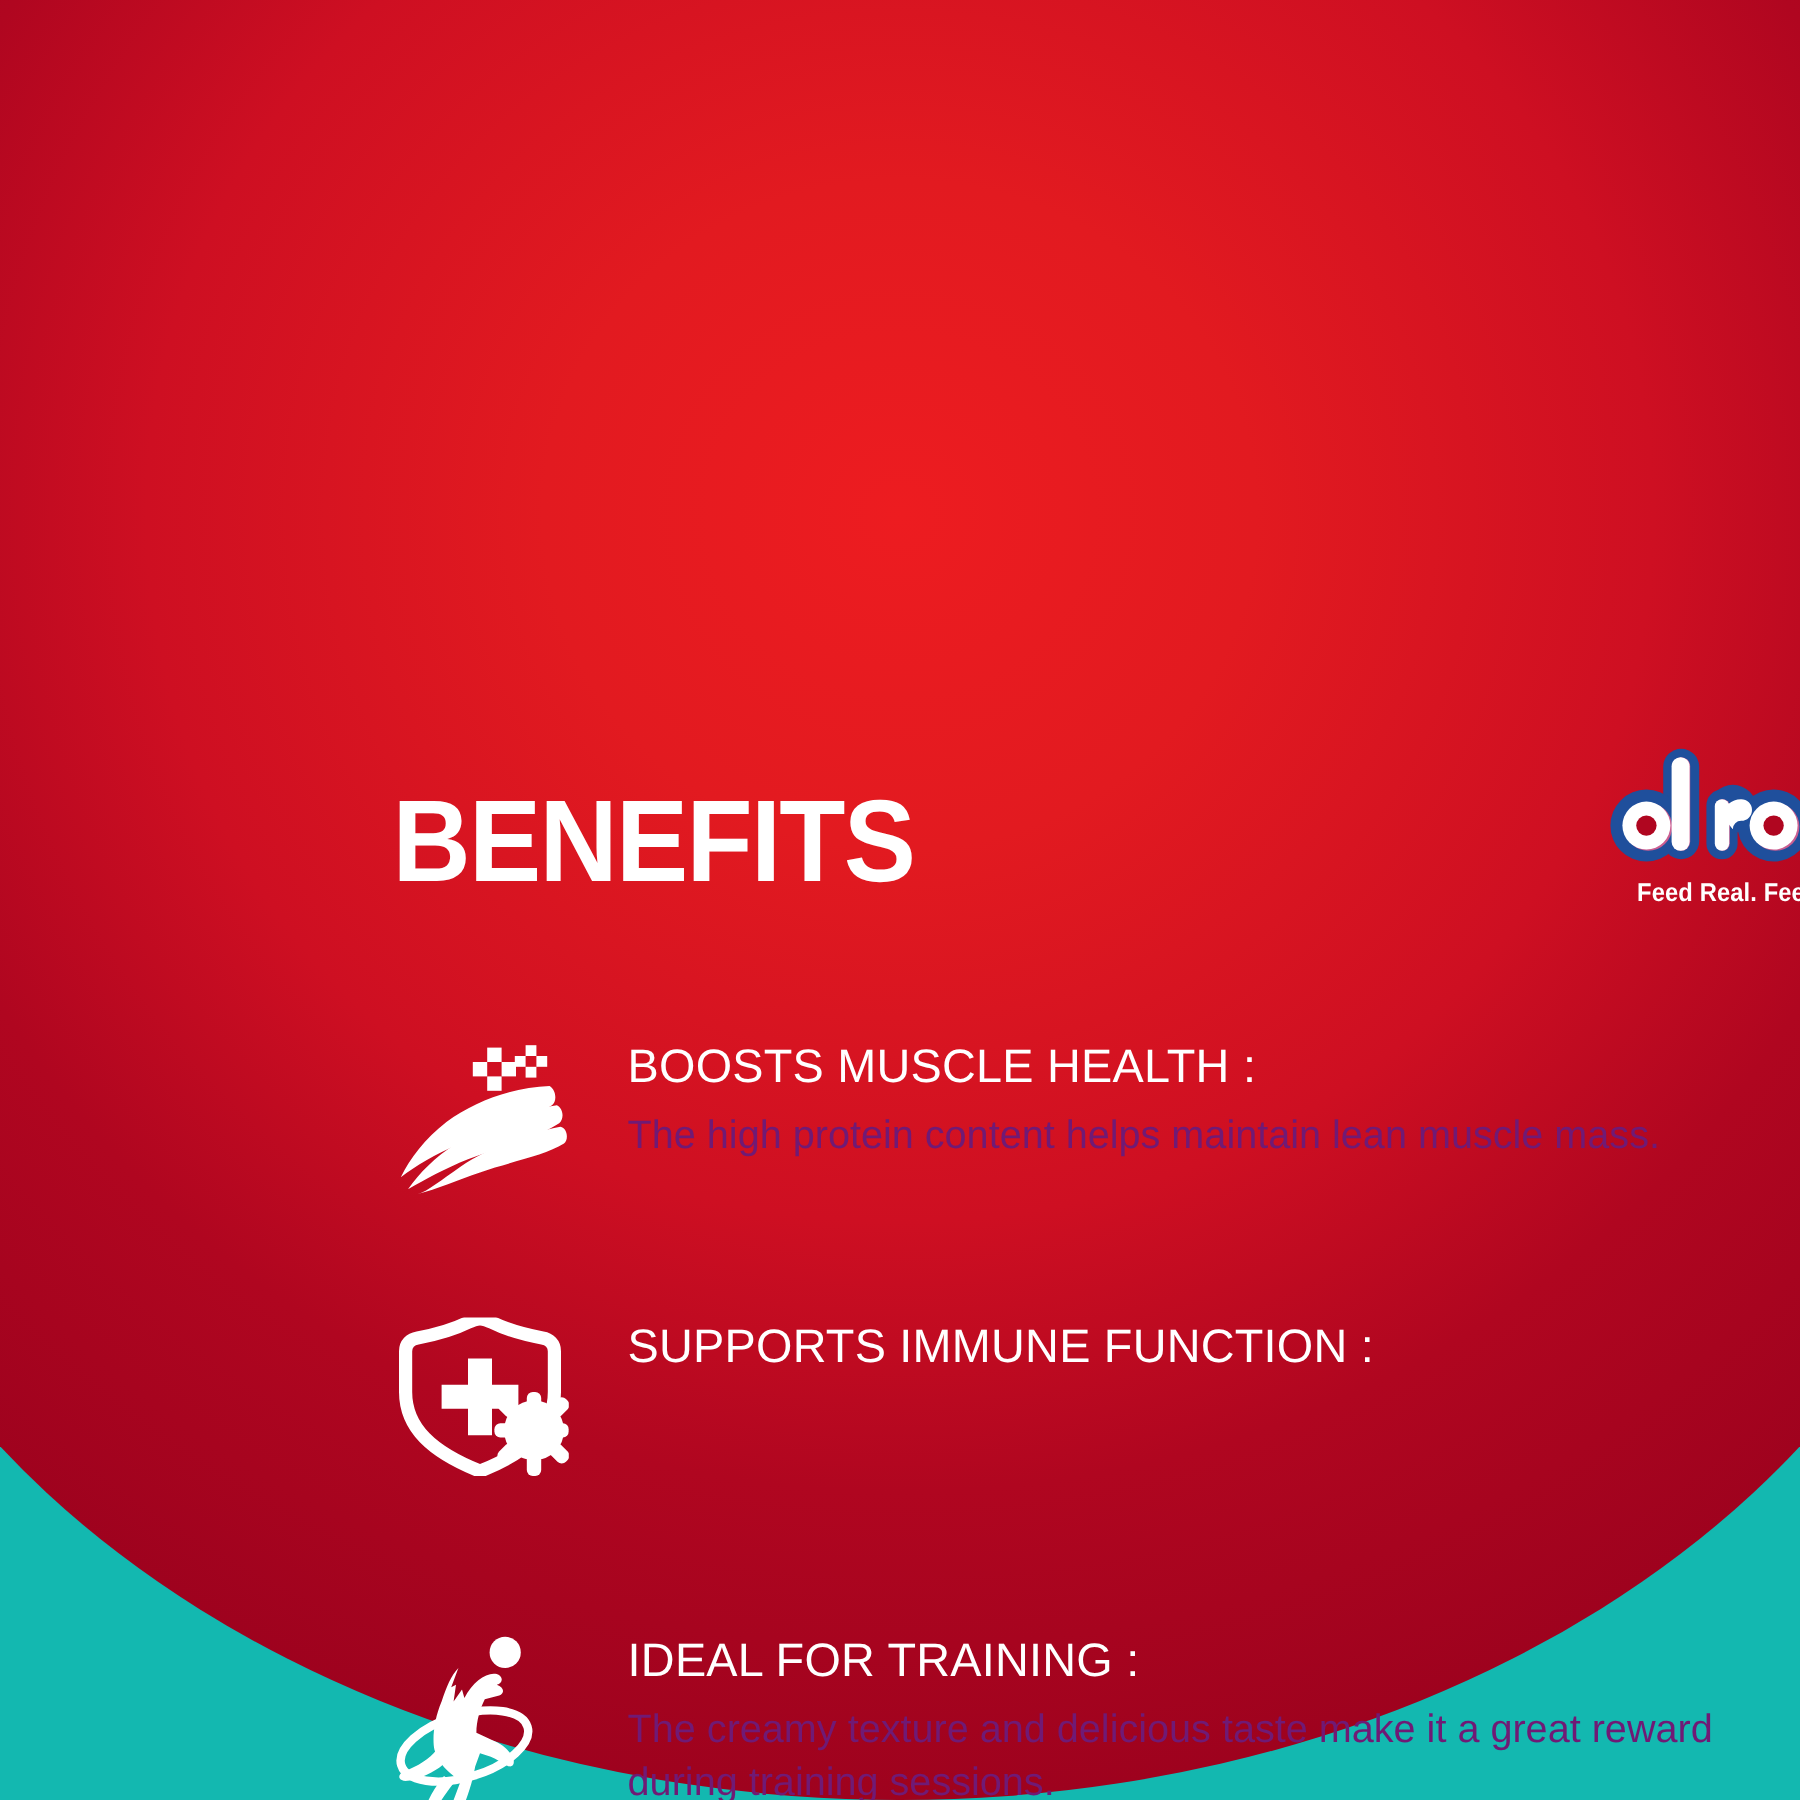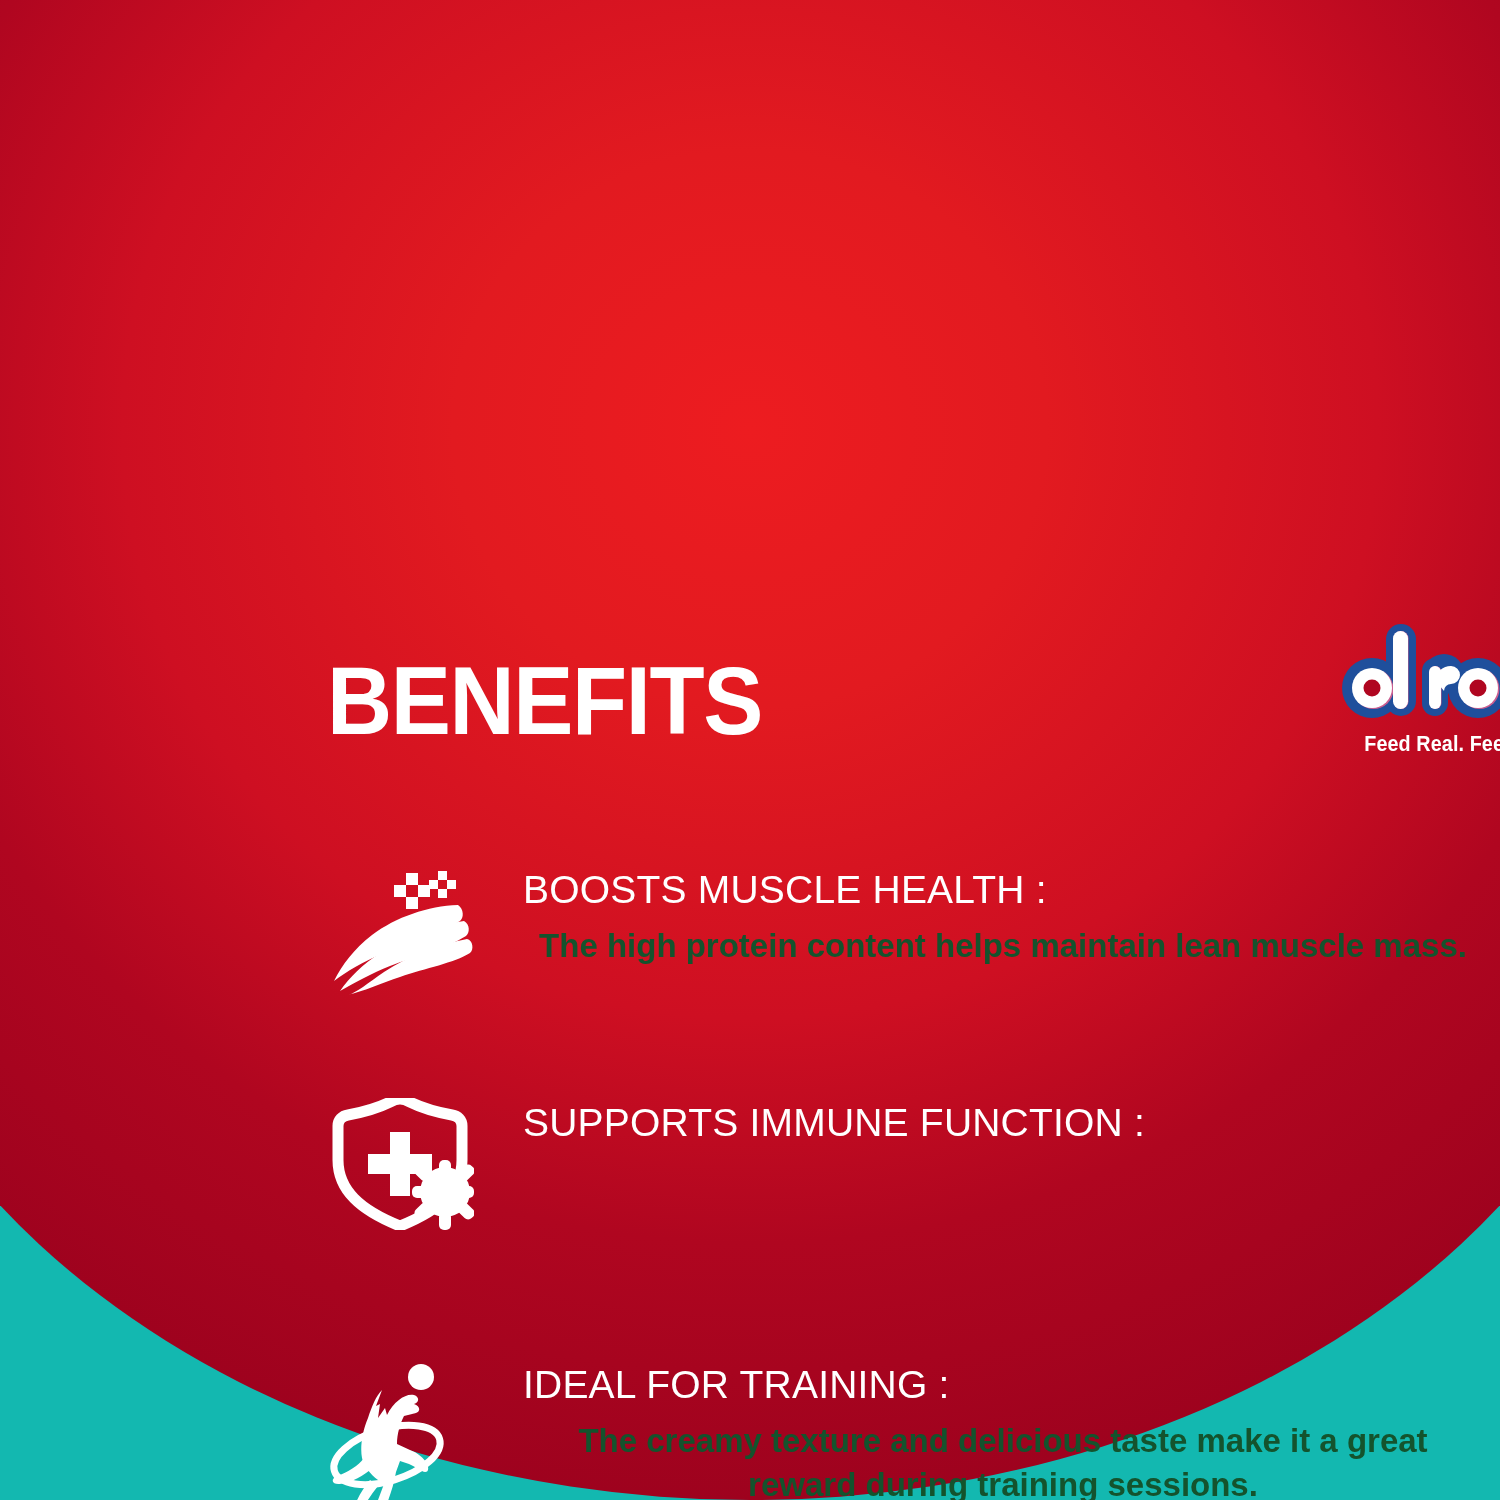--- a/index.html
+++ b/index.html
@@ -102,27 +102,26 @@
   }
   .benefit-title {
     color: #ffffff;
     font-size: 39px;
     font-weight: normal;
     letter-spacing: 0.2px;
     line-height: 1.1;
     white-space: nowrap;
   }
   .benefit-desc {
-    color: #14532d;
+    color: #701a75;
     font-size: 33px;
-    font-weight: bold;
+    font-weight: normal;
     line-height: 1.34;
     margin-top: 12px;
     max-width: 960px;
-    text-align: center;
   }
 
   #benefit-0 { top: 305px; }
   #benefit-1 { top: 538px; }
   #benefit-2 { top: 800px; }
 
   svg .stroke-w {
     fill: none;
     stroke: #ffffff;
     stroke-linecap: round;

